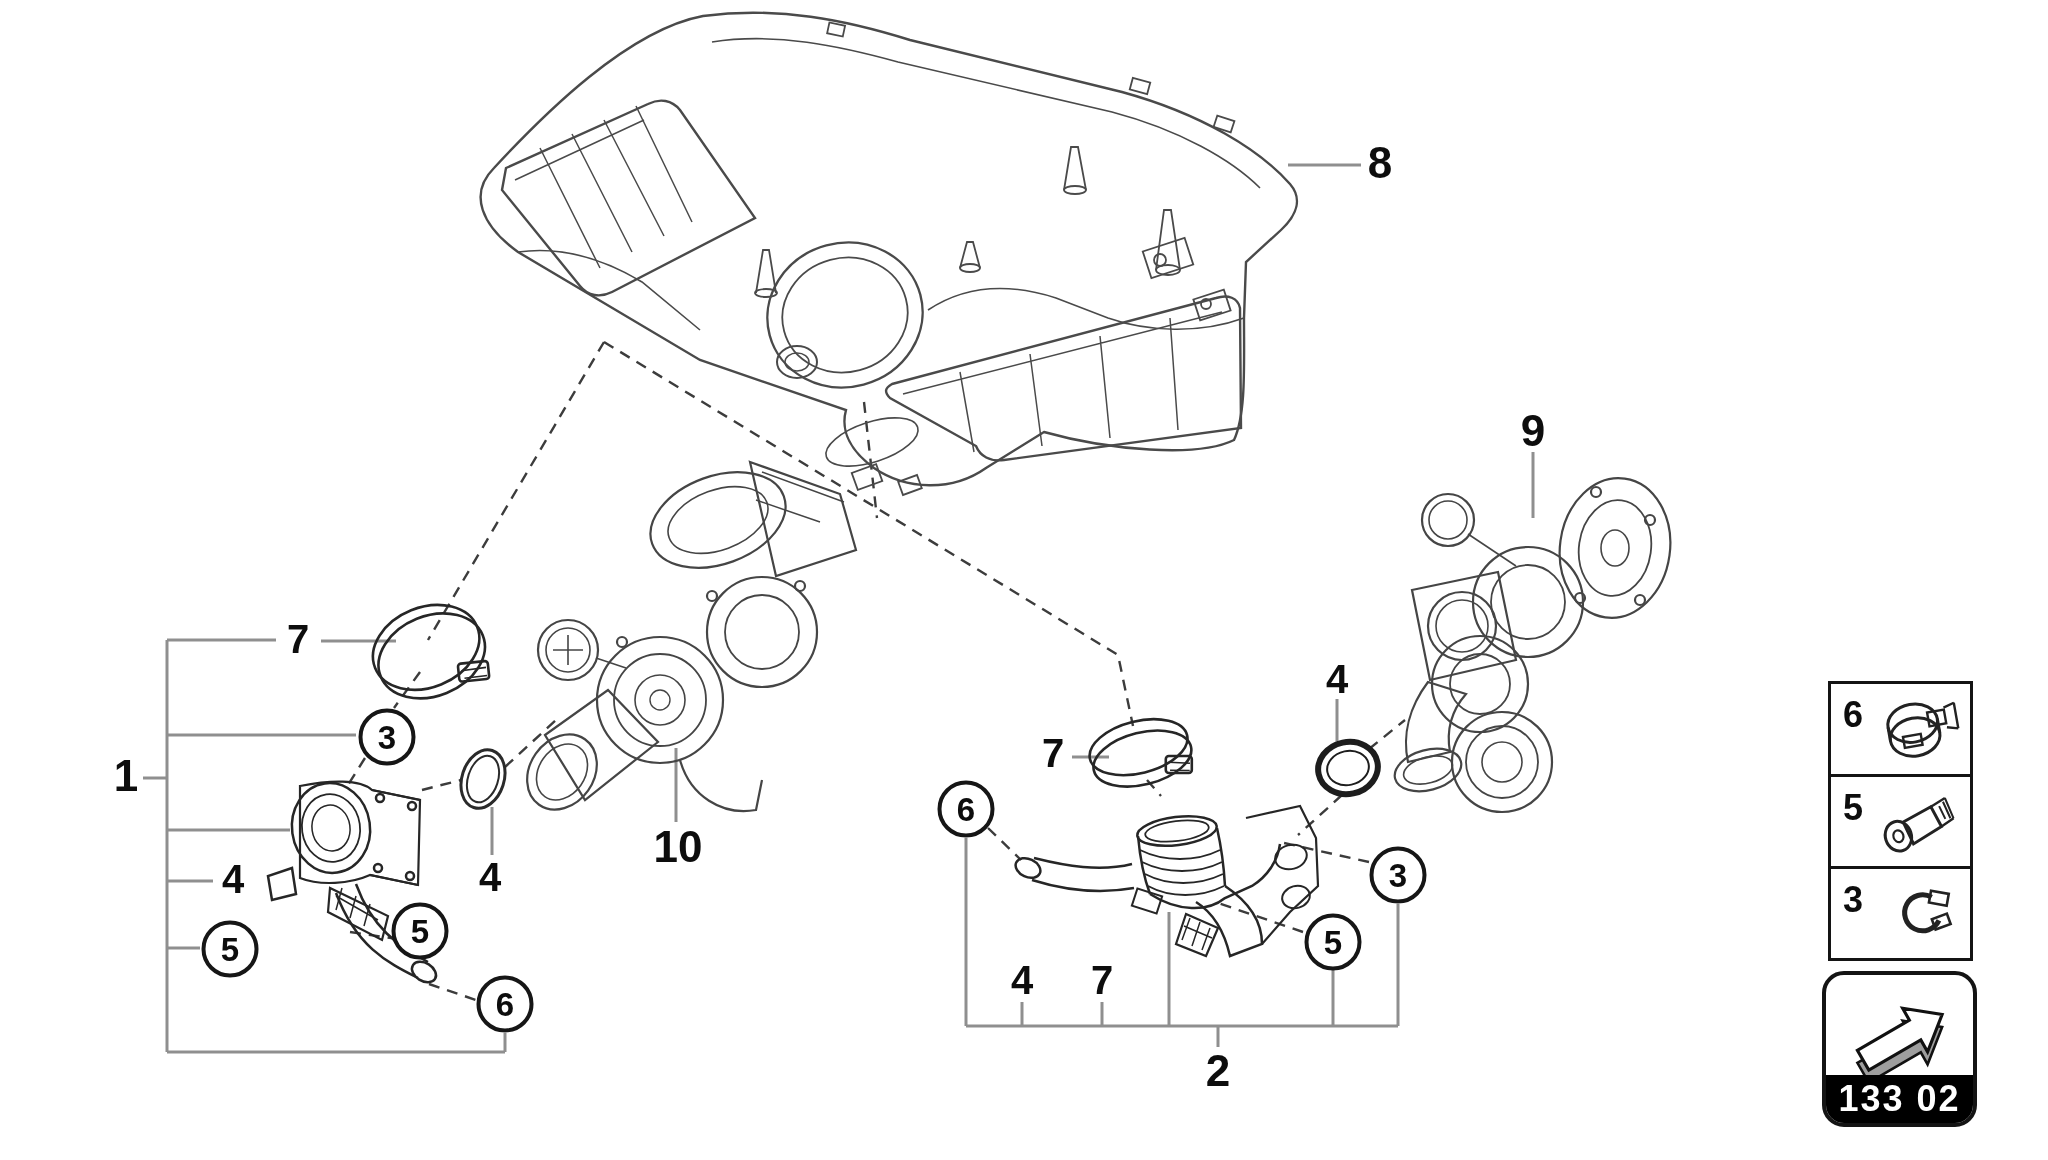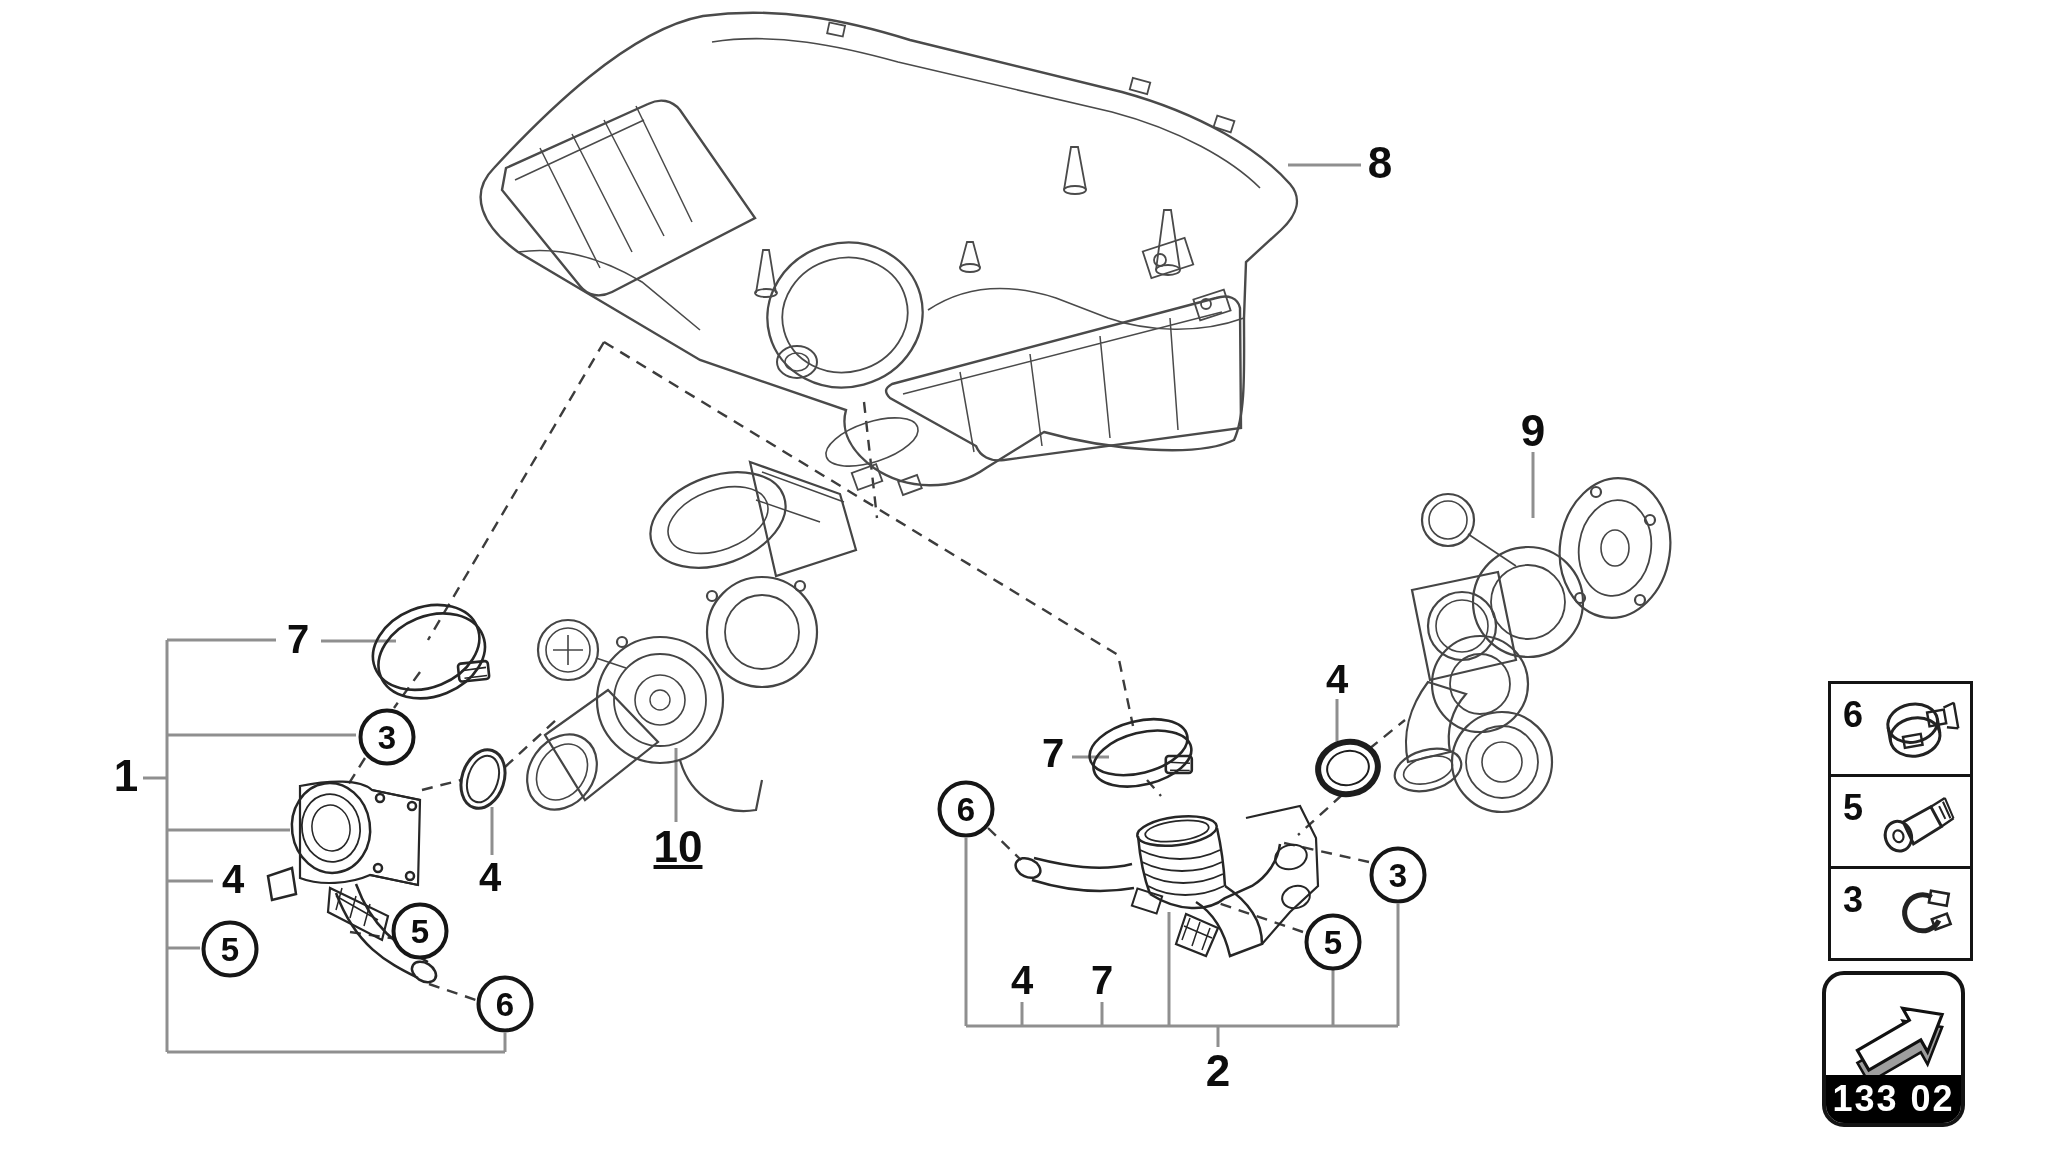--- a/index.html
+++ b/index.html
@@ -12,21 +12,21 @@
   .lbl.med{font-size:40px;}
   .callout{position:absolute;width:57px;height:57px;border:4px solid #161616;border-radius:50%;
            background:#fff;box-sizing:border-box;display:flex;align-items:center;justify-content:center;
            font-size:33px;font-weight:bold;color:#0d0d0d;transform:translate(-50%,-50%);}
   .legend{position:absolute;left:1828px;top:681px;width:145px;border:3px solid #141414;
           background:#fff;box-sizing:border-box;}
   .legend-row{position:relative;height:89px;border-top:3px solid #141414;}
   .legend-row:first-child{border-top:none;height:90px;}
   .legend-num{position:absolute;left:12px;top:10px;font-size:36px;font-weight:bold;color:#0d0d0d;}
   .legend-ic{position:absolute;right:4px;top:8px;}
-  .codebox{position:absolute;left:1822px;top:971px;width:143px;height:156px;border:4px solid #141414;
+  .codebox{position:absolute;left:1822px;top:971px;width:155px;height:156px;border:4px solid #141414;
            border-radius:22px;background:#fff;box-sizing:border-box;overflow:hidden;}
   .codebar{position:absolute;left:0;bottom:0;width:100%;height:48px;background:#000;
            display:flex;align-items:center;justify-content:center;}
   .codetext{color:#fff;font-size:36px;font-weight:bold;letter-spacing:2px;}
   .arrowwrap{position:absolute;left:6px;top:2px;}
 </style>
 </head>
 <body>
 
 <div class="stage">
@@ -217,21 +217,21 @@
     <g stroke="#1d1d1d" fill="none">
       <ellipse cx="1348" cy="768" rx="30" ry="26" transform="rotate(-12 1348 768)" stroke-width="6"></ellipse>
       <ellipse cx="1348" cy="768" rx="21" ry="17" transform="rotate(-12 1348 768)" stroke-width="2"></ellipse>
     </g>
   </svg>
 
   <div class="lbl big" style="left:126px;top:776px;">1</div>
   <div class="lbl med" style="left:298px;top:639px;">7</div>
   <div class="lbl med" style="left:233px;top:879px;">4</div>
   <div class="lbl med" style="left:490px;top:877px;">4</div>
-  <div class="lbl big" style="left:678px;top:847px;text-decoration:underline;">10</div>
+  <div class="lbl big" style="left:678px;top:847px;">10</div>
   <div class="lbl big" style="left:1380px;top:163px;">8</div>
   <div class="lbl big" style="left:1533px;top:431px;">9</div>
   <div class="lbl med" style="left:1053px;top:753px;">7</div>
   <div class="lbl med" style="left:1337px;top:679px;">4</div>
   <div class="lbl med" style="left:1022px;top:980px;">4</div>
   <div class="lbl med" style="left:1102px;top:980px;">7</div>
   <div class="lbl big" style="left:1218px;top:1071px;">2</div>
 
   <div class="callout" style="left:387px;top:737px;">3</div>
   <div class="callout" style="left:230px;top:949px;">5</div>

